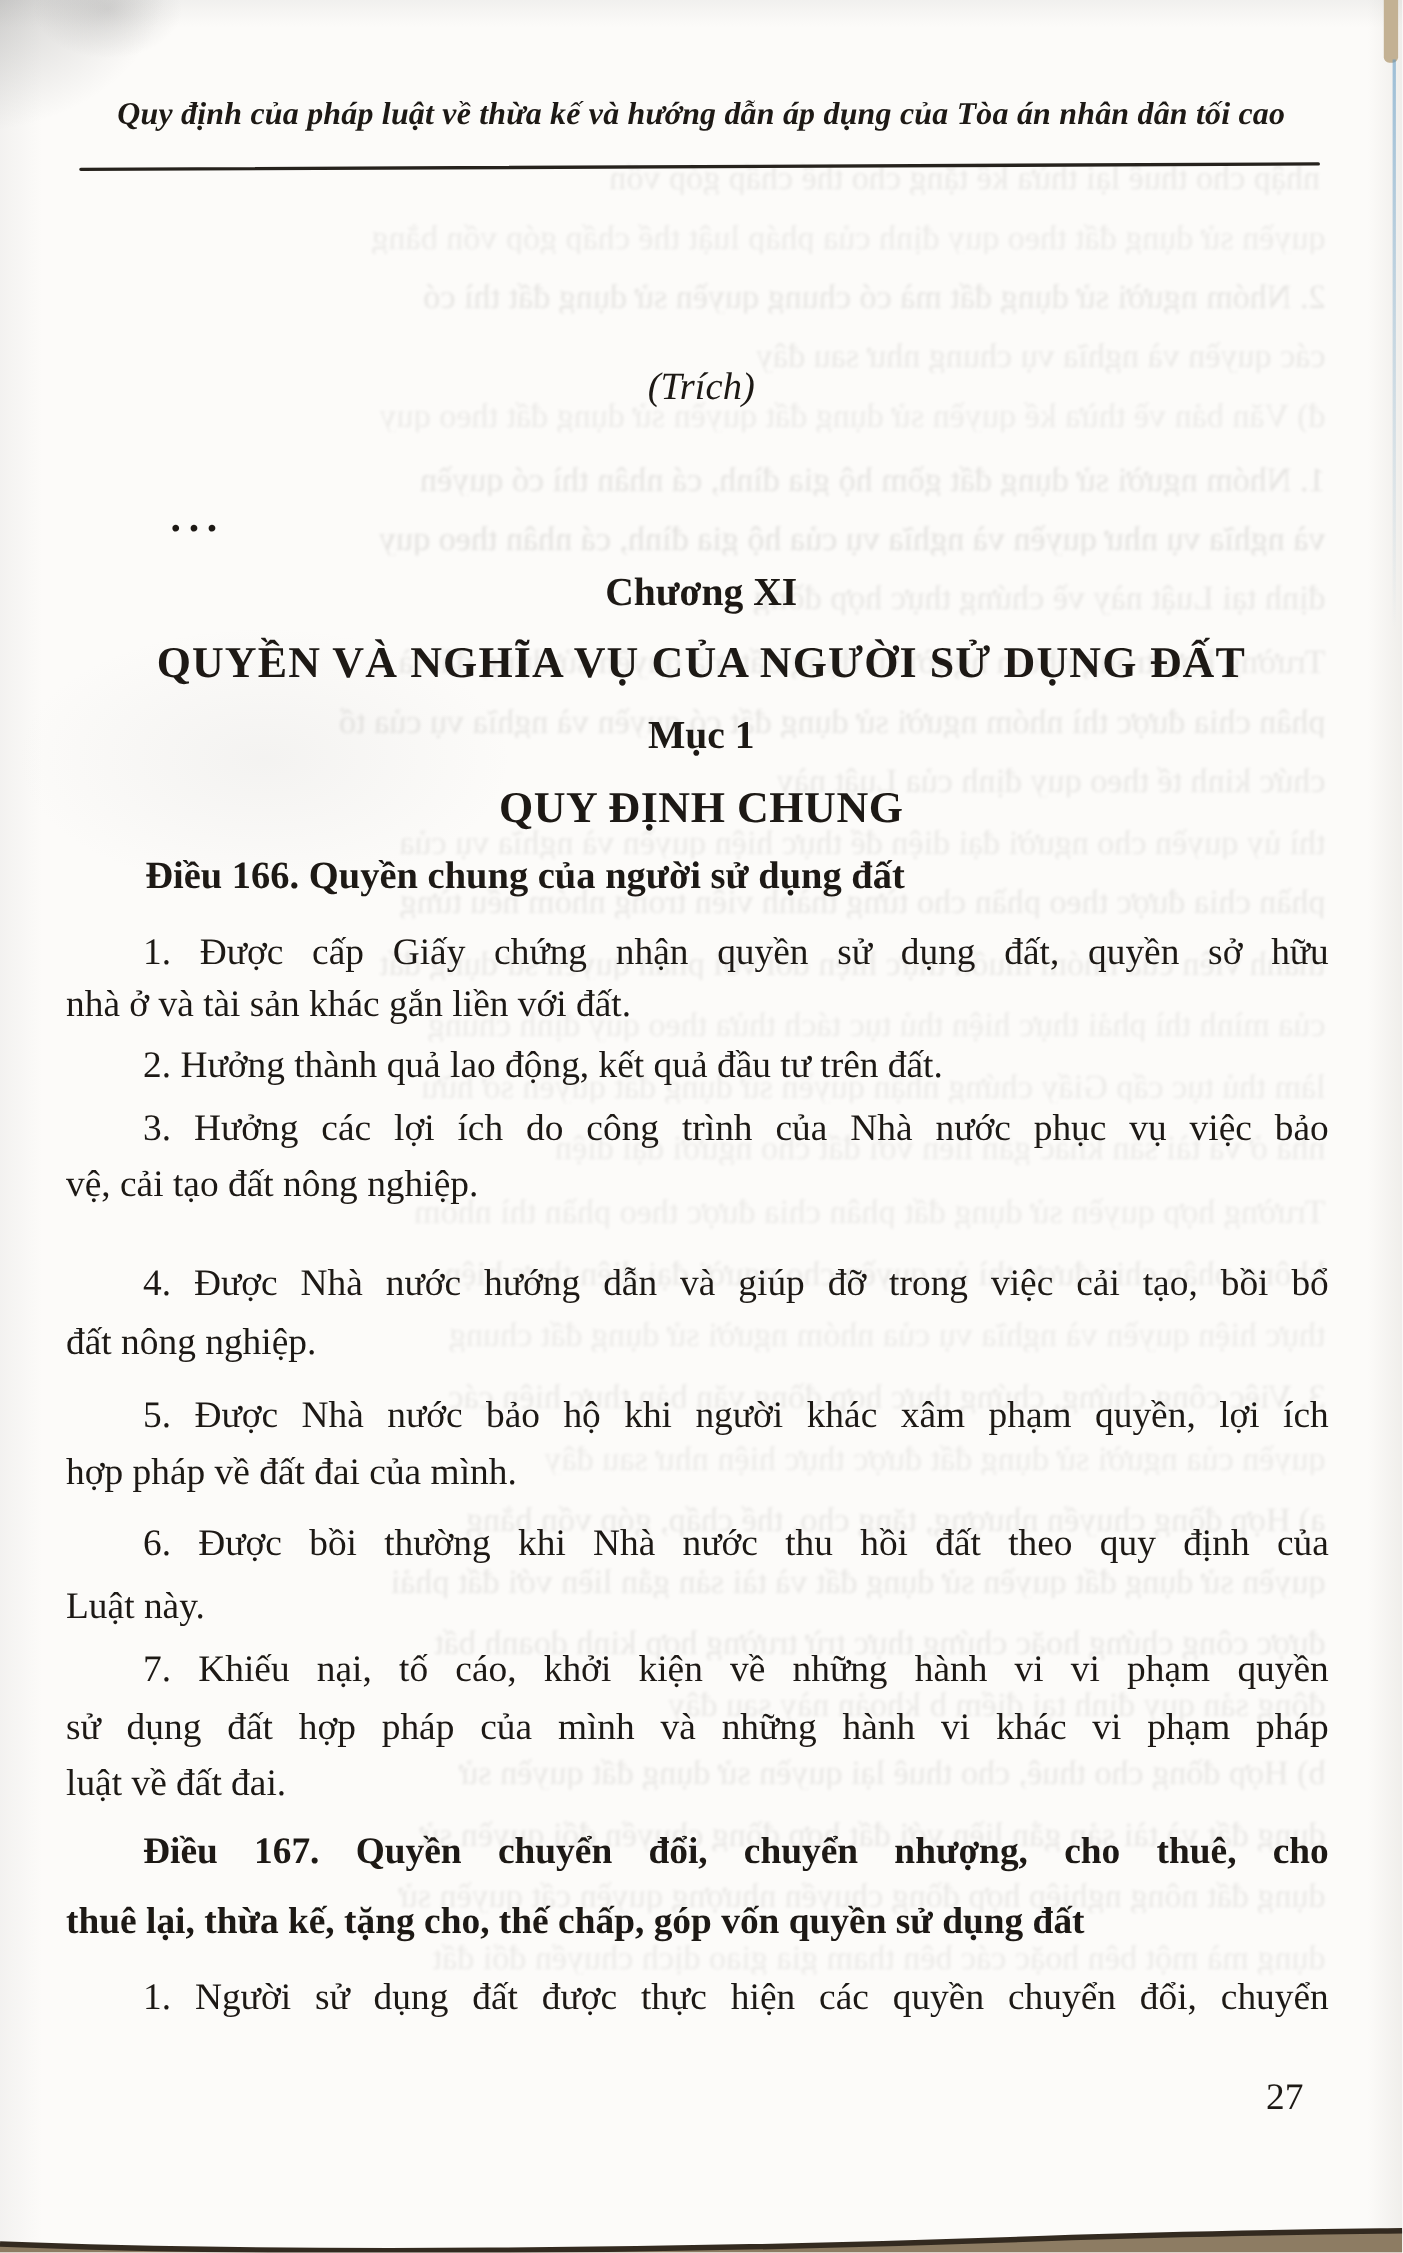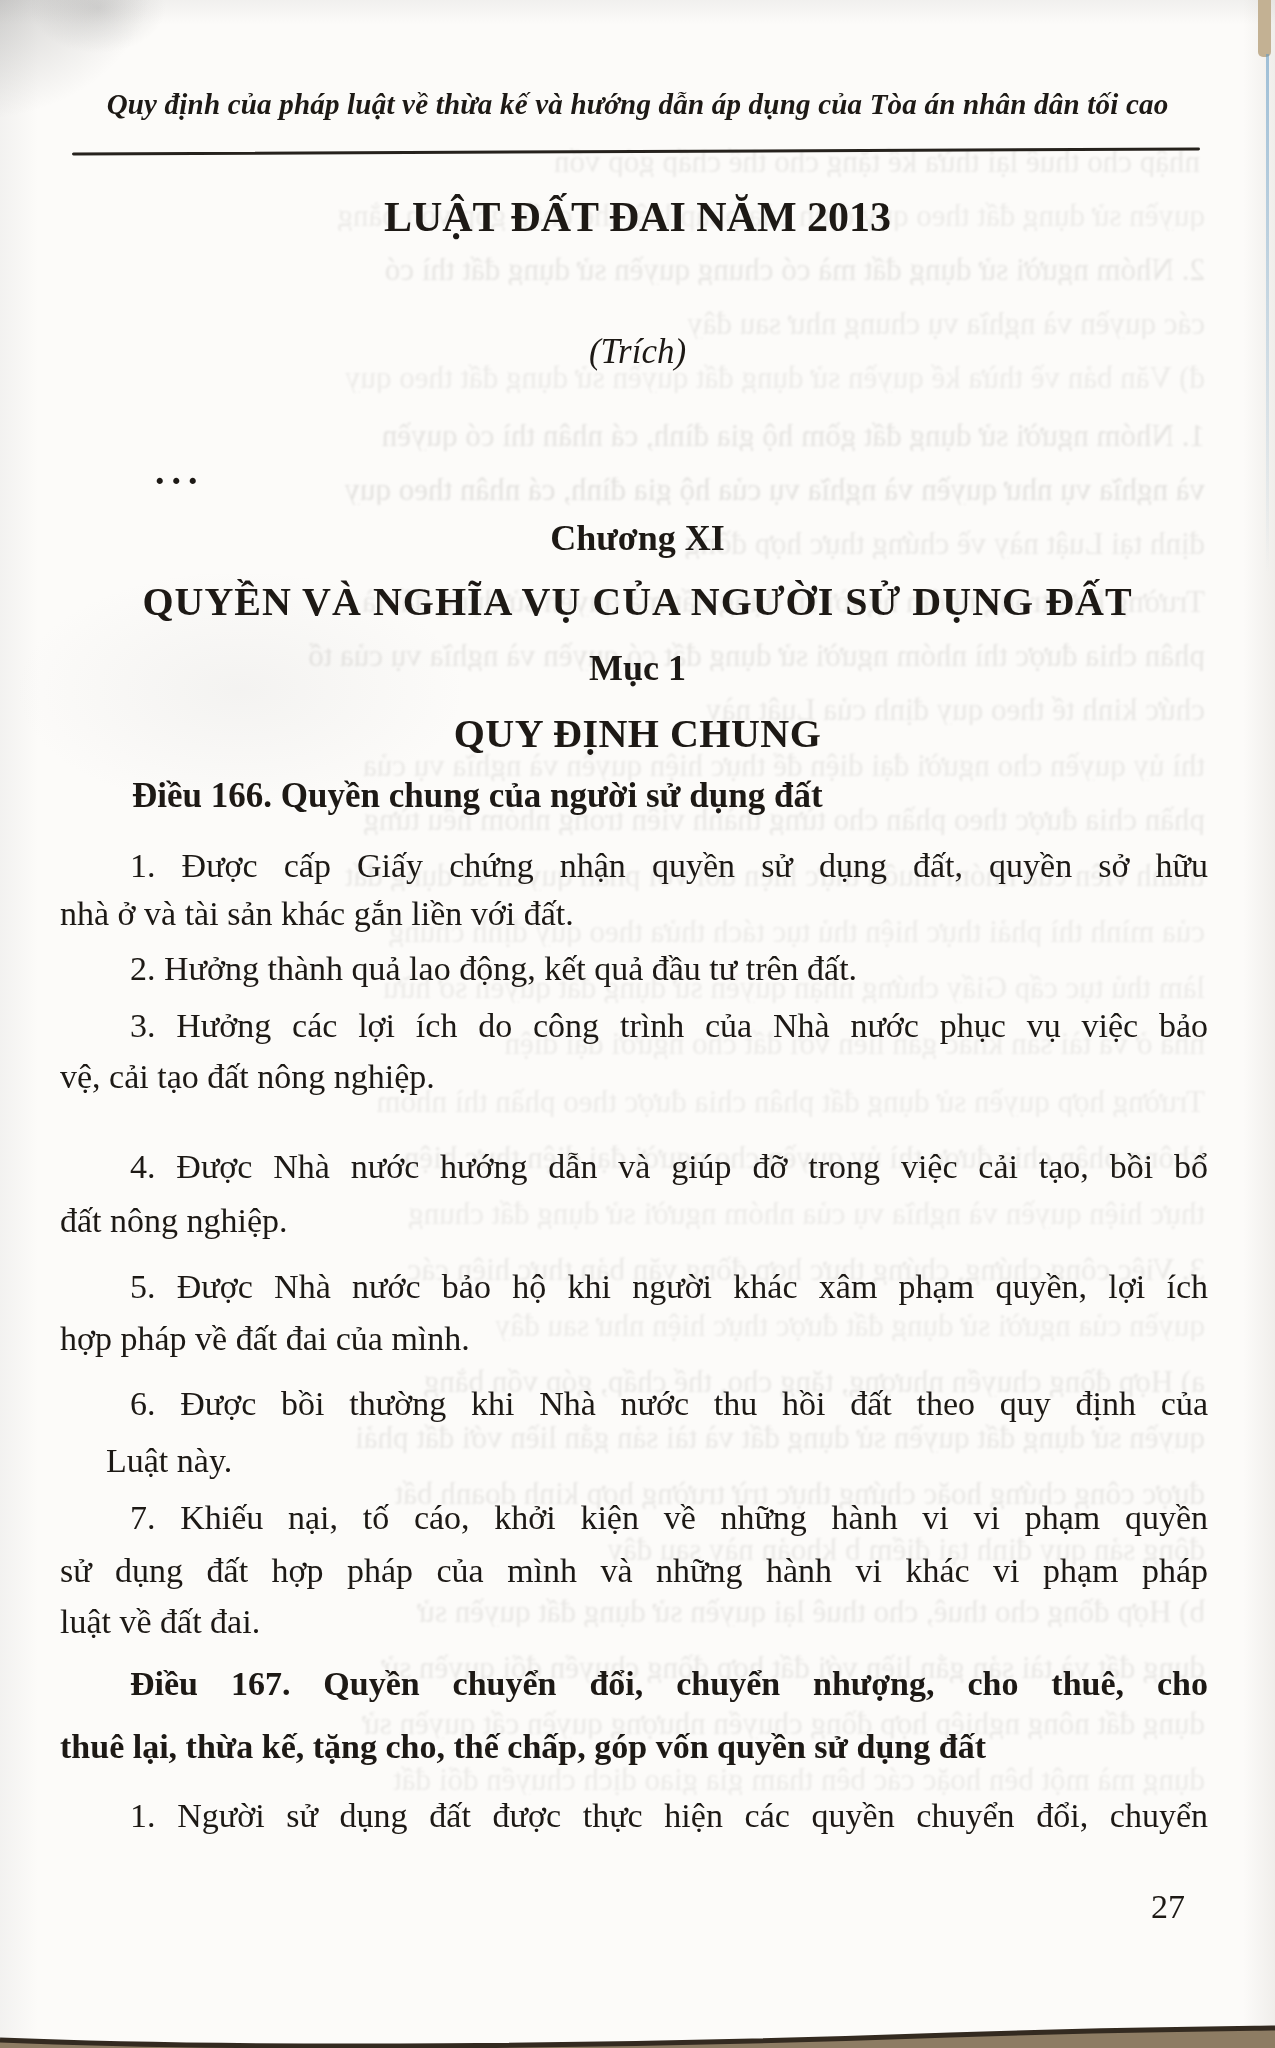--- a/index.html
+++ b/index.html
@@ -90,21 +90,20 @@
       <div class="bleed-line" style="top: 1596px; left: 70px; width: 1135px; opacity: 0.11;">b) Hợp đồng cho thuê, cho thuê lại quyền sử dụng đất quyền sử</div>
       <div class="bleed-line" style="top: 1652px; left: 70px; width: 1135px; opacity: 0.11;">dụng đất và tài sản gắn liền với đất hợp đồng chuyển đổi quyền sử</div>
       <div class="bleed-line" style="top: 1708px; left: 70px; width: 1135px; opacity: 0.1;">dụng đất nông nghiệp hợp đồng chuyển nhượng quyền cất quyền sử</div>
       <div class="bleed-line" style="top: 1764px; left: 70px; width: 1135px; opacity: 0.09;">dụng mà một bên hoặc các bên tham gia giao dịch chuyển đổi đất</div>
     </div>
 
   <div class="content">
     <div class="c running-header">Quy định của pháp luật về thừa kế và hướng dẫn áp dụng của Tòa án nhân dân tối cao</div>
     <div class="rule"></div>
 
-    <div class="c law-title">LUẬT ĐẤT ĐAI NĂM 2013</div>
     <div class="c excerpt">(Trích)</div>
 
     <div class="dots">...</div>
 
     <div class="c chapter-title">QUYỀN VÀ NGHĨA VỤ CỦA NGƯỜI SỬ DỤNG ĐẤT</div>
     <div class="c chapter-label">Chương XI</div>
     <div class="c section-label">Mục 1</div>
     <div class="c section-title">QUY ĐỊNH CHUNG</div>
 
     <div class="col article-heading">Điều 166. Quyền chung của người sử dụng đất</div>
@@ -113,21 +112,21 @@
         <div class="line j ind" style="top: 845px;">1. Được cấp Giấy chứng nhận quyền sử dụng đất, quyền sở hữu</div>
         <div class="line n" style="top: 893px;">nhà ở và tài sản khác gắn liền với đất.</div>
         <div class="line n ind" style="top: 948px;">2. Hưởng thành quả lao động, kết quả đầu tư trên đất.</div>
         <div class="line j ind" style="top: 1005px;">3. Hưởng các lợi ích do công trình của Nhà nước phục vụ việc bảo</div>
         <div class="line n" style="top: 1056px;">vệ, cải tạo đất nông nghiệp.</div>
         <div class="line j ind" style="top: 1146px;">4. Được Nhà nước hướng dẫn và giúp đỡ trong việc cải tạo, bồi bổ</div>
         <div class="line n" style="top: 1200px;">đất nông nghiệp.</div>
         <div class="line j ind" style="top: 1266px;">5. Được Nhà nước bảo hộ khi người khác xâm phạm quyền, lợi ích</div>
         <div class="line n" style="top: 1318px;">hợp pháp về đất đai của mình.</div>
         <div class="line j ind" style="top: 1383px;">6. Được bồi thường khi Nhà nước thu hồi đất theo quy định của</div>
-        <div class="line n" style="top: 1440px; margin-left: 46px;">Luật này.</div>
+        <div class="line n" style="top: 1440px;">Luật này.</div>
         <div class="line j ind" style="top: 1497px;">7. Khiếu nại, tố cáo, khởi kiện về những hành vi vi phạm quyền</div>
         <div class="line j" style="top: 1550px;">sử dụng đất hợp pháp của mình và những hành vi khác vi phạm pháp</div>
         <div class="line n" style="top: 1601px;">luật về đất đai.</div>
         <div class="line j ind b" style="top: 1663px;">Điều 167. Quyền chuyển đổi, chuyển nhượng, cho thuê, cho</div>
         <div class="line n b" style="top: 1726px;">thuê lại, thừa kế, tặng cho, thế chấp, góp vốn quyền sử dụng đất</div>
         <div class="line j ind" style="top: 1795px;">1. Người sử dụng đất được thực hiện các quyền chuyển đổi, chuyển</div>
       </div>
 
     <div class="pagenum">27</div>
   </div>

